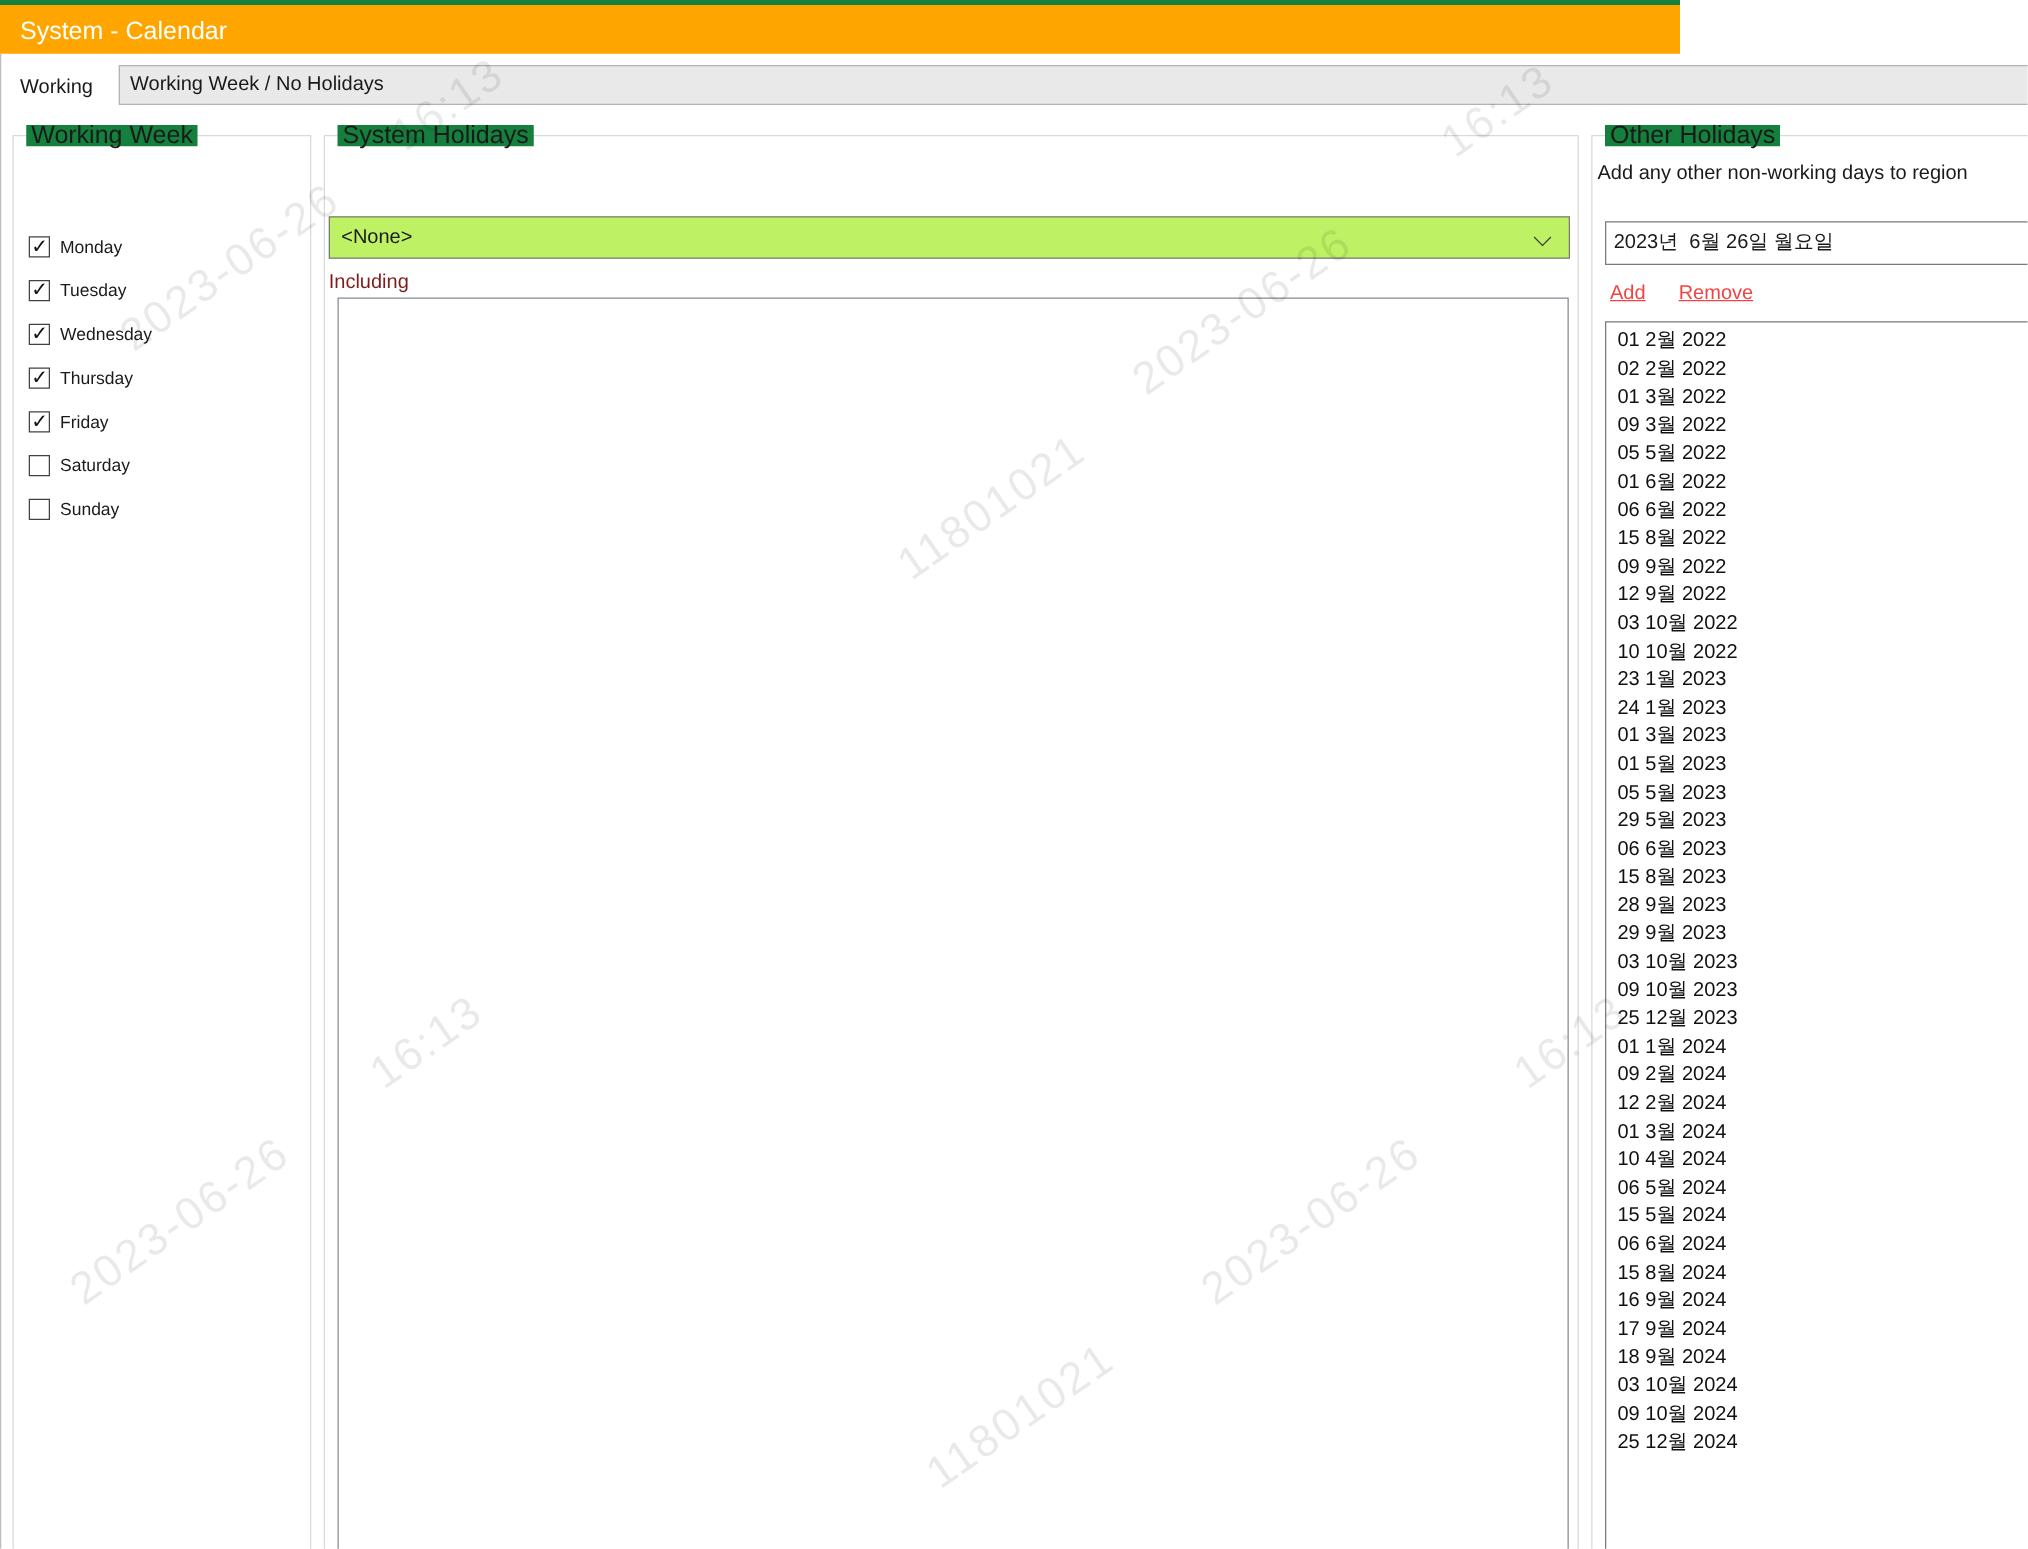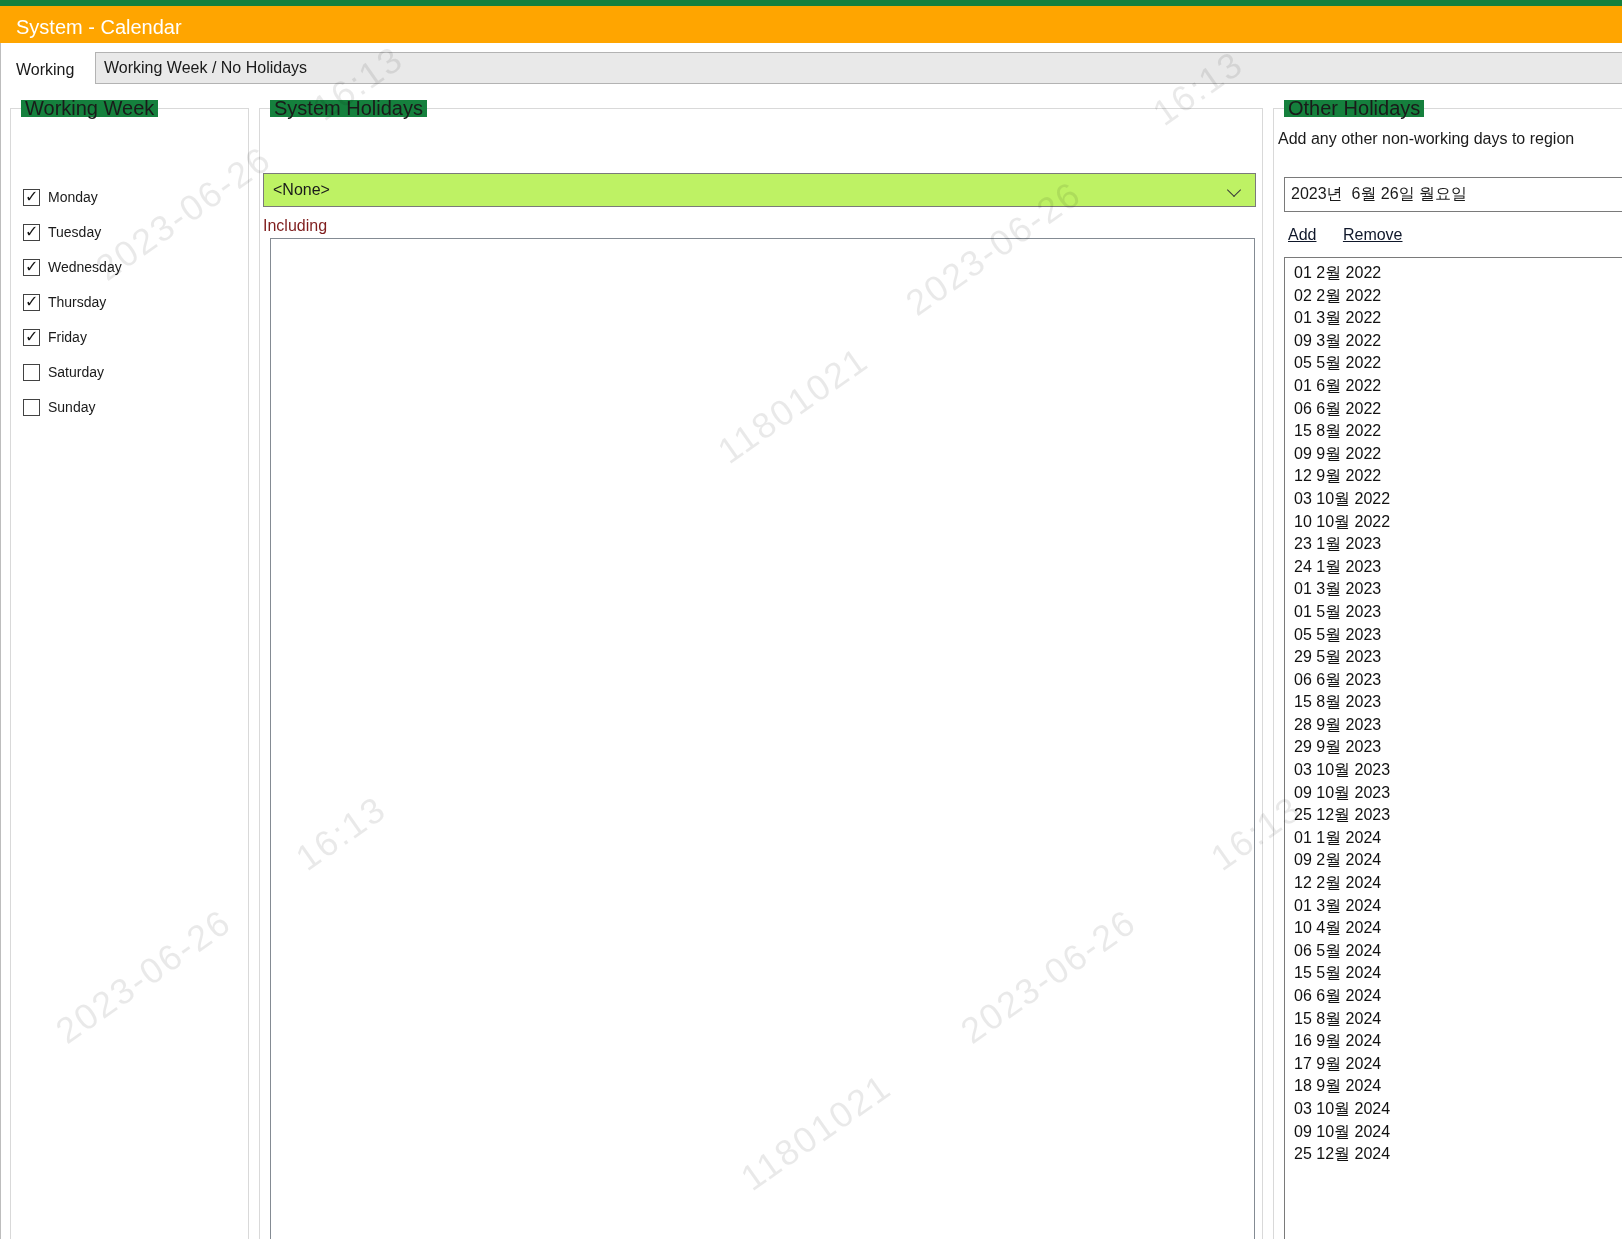--- a/index.html
+++ b/index.html
@@ -3,22 +3,22 @@
 <meta charset="utf-8">
 <style>
   html,body{margin:0;padding:0;}
   body{
     width:1622px;height:1239px;position:relative;overflow:hidden;
     background:#ffffff;font-family:"Liberation Sans","DejaVu Sans",sans-serif;
     color:#1a1a1a;
   }
   
   .titlebar{
-    position:absolute;left:0;top:0;width:1622px;height:43px;
-    background:#FFA500;border-top:6px solid #15803d;box-sizing:border-box;
+    position:absolute;left:0;top:0;width:1344px;height:43px;
+    background:#FFA500;border-top:4px solid #15803d;box-sizing:border-box;
   }
   .titlebar .title{
     position:absolute;left:16px;top:0;line-height:42px;
     font-size:20px;color:#ffffff;white-space:nowrap;
   }
   .frame-left{position:absolute;left:0;top:43px;width:1px;height:1196px;background:#bdbdbd;}
 
   
   .cal-label{position:absolute;left:16px;top:61px;font-size:16px;}
   .name-field{
@@ -75,21 +75,21 @@
   }
 
   
   .oh-desc{left:4px;top:19px;}
   .date-field{
     position:absolute;left:10px;top:68px;width:400px;height:35px;box-sizing:border-box;
     background:#ffffff;border:1px solid #7a7a7a;
     font-size:16px;line-height:32px;padding-left:6px;white-space:pre;overflow:hidden;
   }
   .links-row{position:absolute;left:14px;top:115px;font-size:16px;line-height:22px;}
-  .link{color:#0f172a;text-decoration:underline;cursor:pointer;}
+  .link{color:#ef4444;text-decoration:underline;cursor:pointer;}
   .link + .link{margin-left:22px;}
   .holiday-list{
     position:absolute;left:10px;top:148px;width:400px;height:1010px;box-sizing:border-box;
     background:#ffffff;border:1px solid #7a7a7a;padding-top:4px;overflow:hidden;
   }
   .holiday-item{
     font-size:16px;line-height:22.6px;padding-left:9px;white-space:pre;color:#111111;
   }
 
   

